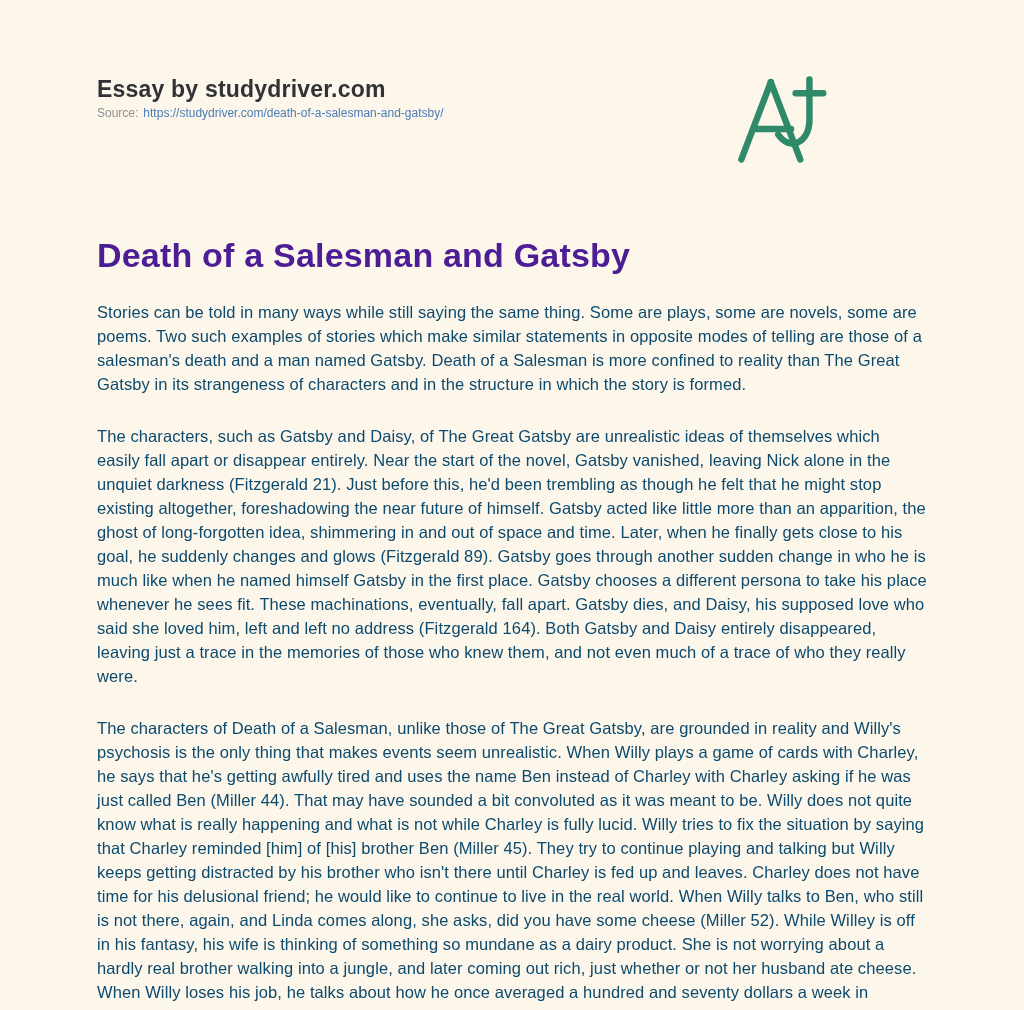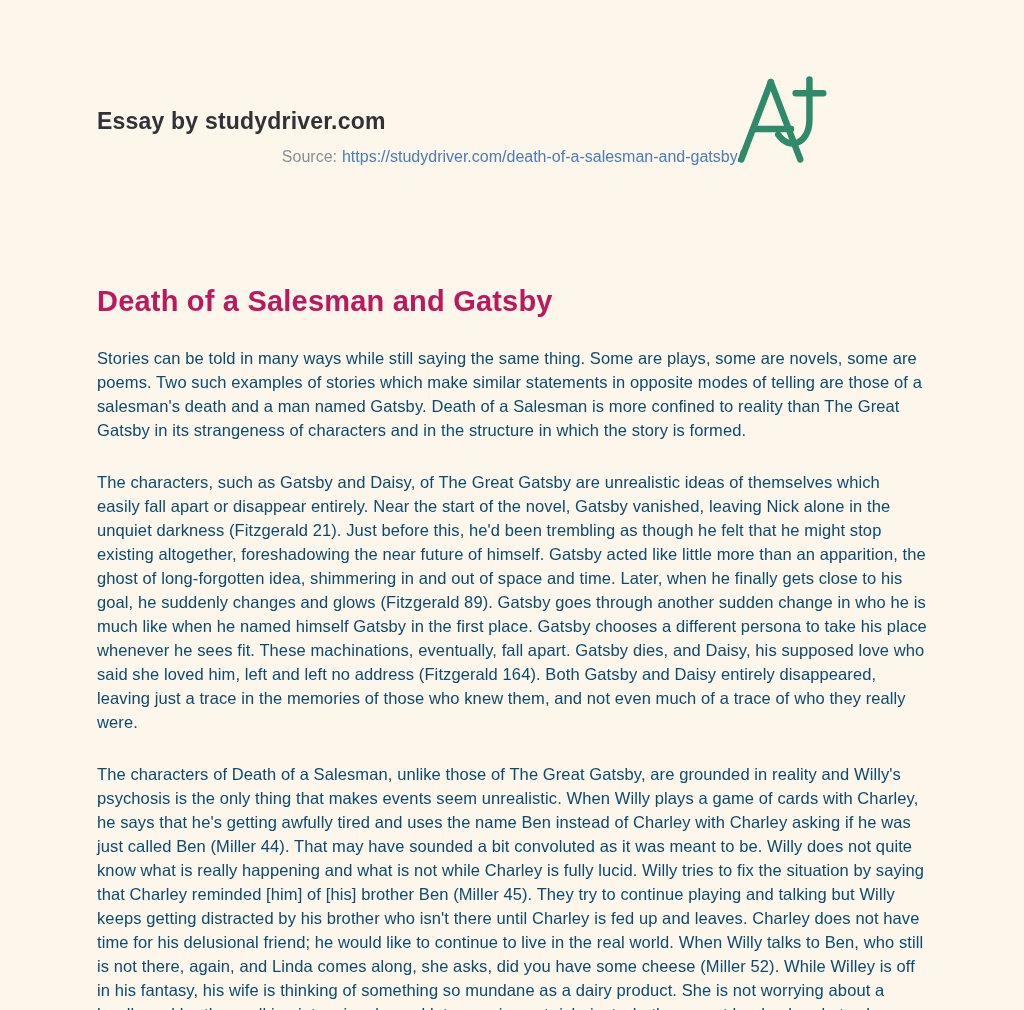--- a/index.html
+++ b/index.html
@@ -16,34 +16,33 @@
     background: #fdf6ea;
     overflow: hidden;
   }
 
   .content {
     padding: 0 97px;
   }
 
   .header {
     position: relative;
-    padding-top: 108px;
+    padding-top: 76px;
   }
 
   .byline {
     font-size: 23px;
     font-weight: 600;
     color: #303236;
     letter-spacing: 0.2px;
   }
 
   .source-line {
-    margin-top: 13px;
-    font-size: 16px;
-    text-align: center;
+    margin-top: 3px;
+    font-size: 12px;
   }
 
   .source-label {
     color: #8d8f92;
     margin-right: 5px;
   }
 
   .source-link {
     color: #4b7cb5;
     text-decoration: none;
@@ -59,24 +58,24 @@
   }
 
   .logo svg {
     width: 100%;
     height: 100%;
     display: block;
   }
 
   .essay-title {
     margin-top: 116px;
-    font-size: 29px;
+    font-size: 34px;
     line-height: 38px;
     font-weight: 700;
-    color: #be185d;
+    color: #4c1d95;
     letter-spacing: 0.2px;
   }
 
   .essay-body {
     margin-top: 26px;
   }
 
   .essay-body p {
     font-size: 16.5px;
     line-height: 24px;

